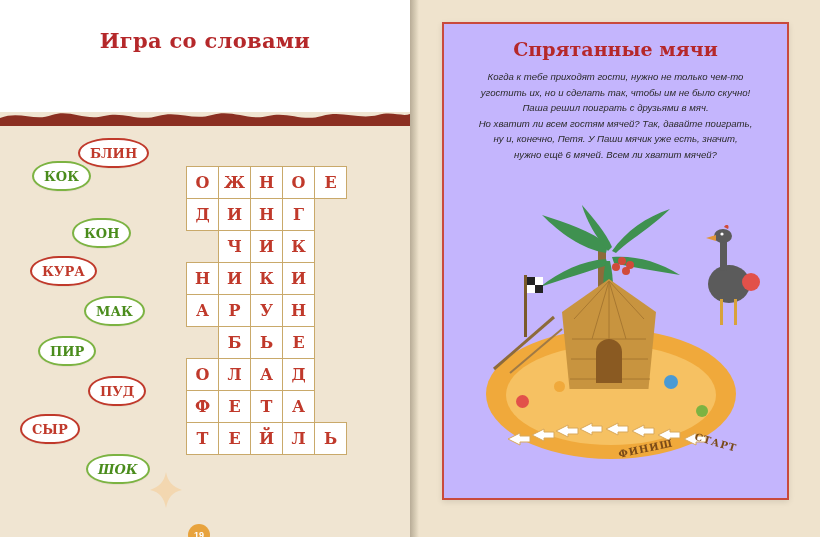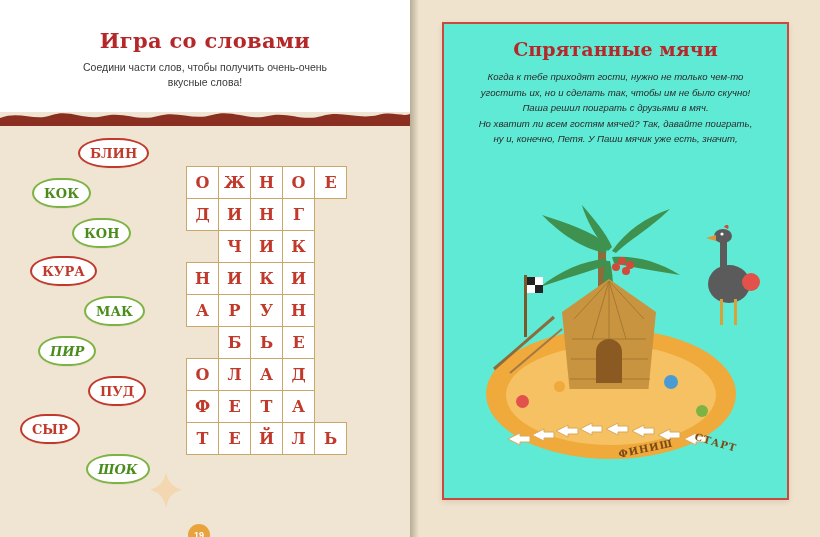--- a/index.html
+++ b/index.html
@@ -99,21 +99,21 @@
     background:#efe3cd;
     overflow:hidden;
   }
   .gutter {
     position:absolute; left:0; top:0; width:9px; height:537px;
     background: linear-gradient(to right,#b8ac97,#d8cdb6 60%,#efe3cd);
   }
   .card {
     position:absolute; left:32px; top:22px;
     width:347px; height:478px;
-    background:#5eead4;
+    background:#c4b5fd;
     border:2px solid #c94a3c;
     box-shadow:0 2px 6px rgba(0,0,0,0.10);
   }
   .card-title {
     margin-top:14px;
     text-align:center;
     font-family:"DejaVu Serif", serif;
     font-size:19px; font-weight:bold; color:#b5282a;
   }
   .card-body {
@@ -187,41 +187,37 @@
 
   <div class="left-page">
     <div class="left-top-white"></div>
     <div class="left-kraft"></div>
 
     <svg class="torn" viewBox="0 0 410 22" preserveAspectRatio="none">
       <path d="M0,14 C20,6 34,18 52,11 C70,5 84,17 104,12 C124,7 138,18 158,12 C178,6 192,17 212,11 C232,5 248,17 268,12 C288,7 302,18 322,12 C342,6 358,16 378,11 C392,7 402,13 410,10 L410,22 L0,22 Z" fill="#8b2f22"></path>
     </svg>
 
     <div class="left-title">Игра со словами</div>
-    <div class="left-sub">
-      <div>Соедини части слов, чтобы получить очень-очень</div>
-      <div>вкусные  слова!</div>
-    </div>
 
     <div class="bubble-wrap" style="left:78px; top:138px;">
       <div class="bubble red">БЛИН</div>
     </div>
-    <div class="bubble-wrap" style="left:32px; top:178px;text-align:center;">
+    <div class="bubble-wrap" style="left:32px; top:161px;text-align:center;">
       <div class="bubble">КОК</div>
     </div>
     <div class="bubble-wrap" style="left:72px; top:218px;">
       <div class="bubble">КОН</div>
     </div>
     <div class="bubble-wrap" style="left:30px; top:256px;text-align:right;">
       <div class="bubble red">КУРА</div>
     </div>
     <div class="bubble-wrap" style="left:84px; top:296px;">
       <div class="bubble">МАК</div>
     </div>
-    <div class="bubble-wrap" style="left:38px; top:336px;font-style:italic;">
+    <div class="bubble-wrap" style="left:38px; top:336px;">
       <div class="bubble">ПИР</div>
     </div>
     <div class="bubble-wrap" style="left:88px; top:376px;">
       <div class="bubble red">ПУД</div>
     </div>
     <div class="bubble-wrap" style="left:20px; top:414px;">
       <div class="bubble red">СЫР</div>
     </div>
     <div class="bubble-wrap" style="left:86px; top:454px;font-style:italic;">
       <div class="bubble">ШОК</div>
@@ -315,20 +311,21 @@
     <div class="gutter"></div>
 
     <div class="card">
       <div class="card-title">Спрятанные мячи</div>
       <div class="card-body" id="card-body">
           <p>Когда к тебе приходят гости, нужно не только чем-то</p>
           <p>угостить их, но и сделать так, чтобы им не было скучно!</p>
           <p>Паша решил поиграть с друзьями в мяч.</p>
           <p>Но хватит ли всем гостям мячей? Так, давайте поиграть,</p>
           <p>ну и, конечно, Петя. У Паши мячик уже есть, значит,</p>
+          <p>нужно ещё 6 мячей. Всем ли хватит мячей?</p>
         </div>
 
       <div class="illus">
         <div class="ground"></div>
         <div class="ground-in"></div>
 
         <div class="palm-trunk"></div>
         <svg style="position:absolute;left:72px;top:6px;width:160px;height:110px;" viewBox="0 0 160 110">
           <g fill="#3f9150">
             <path d="M76 48 C52 44 30 28 12 10 C36 18 62 26 78 40 Z"></path>

